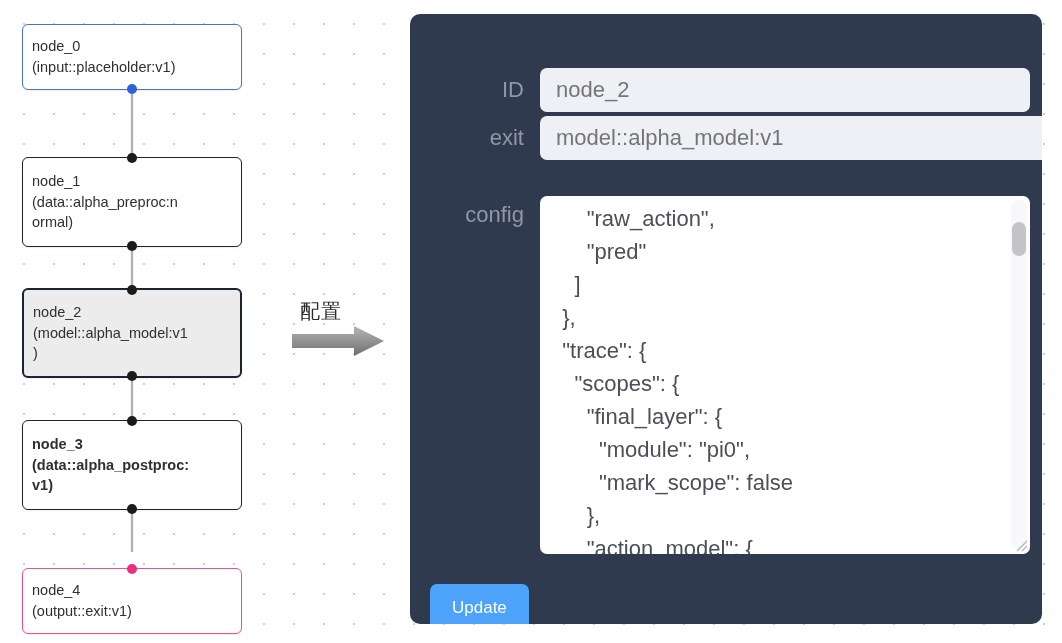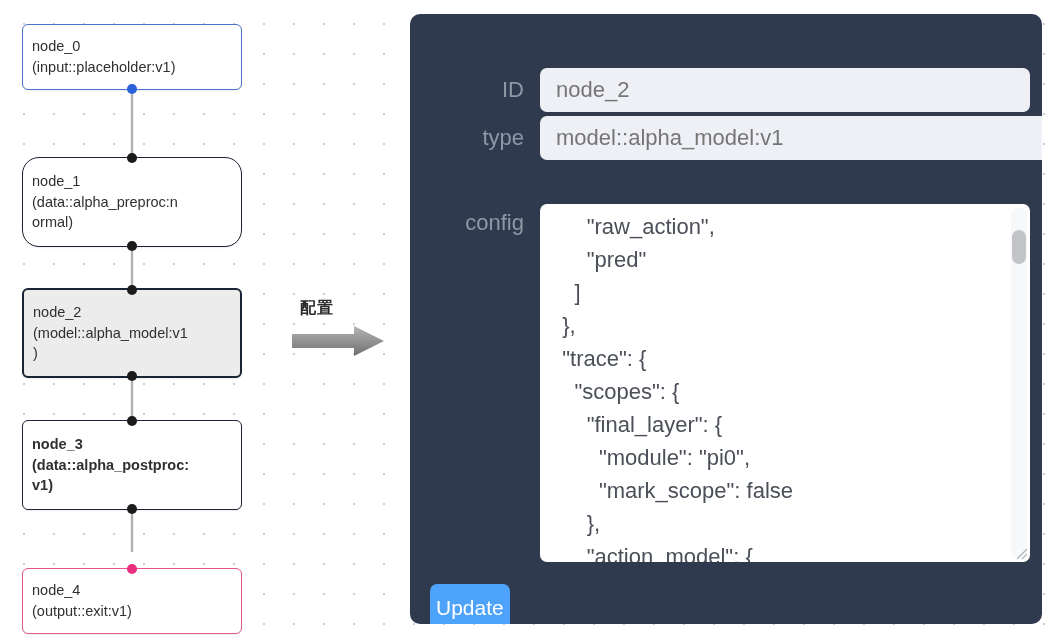--- a/index.html
+++ b/index.html
@@ -94,26 +94,25 @@
     position: absolute;
     left: 292px;
     top: 298px;
     width: 110px;
     height: 62px;
   }
   #arrow-label {
     position: absolute;
     left: 8px;
     top: 0px;
-    font-size: 16px;
+    font-size: 20px;
     color: #2a2a2a;
     letter-spacing: 1px;
     font-family: "DejaVu Sans", sans-serif;
     white-space: nowrap;
-    font-weight: bold;
   }
   #arrow-graphic { position: absolute; left: 0; top: 26px; }
 
   
   #inspector-panel {
     position: absolute;
     left: 410px;
     top: 14px;
     width: 632px;
     height: 610px;
@@ -154,21 +153,21 @@
   }
 
   #row-id { left: 20px; top: 24px; margin-top: 30px; }
   #row-id .field-label { padding-top: 9px; }
   #input-id { width: 490px; }
 
   #row-type { left: 20px; top: 102px; }
   #row-type .field-label { padding-top: 9px; }
   #input-type { width: 564px; }
 
-  #row-config { left: 20px; top: 190px; }
+  #row-config { left: 20px; top: 182px; }
   #row-config .field-label { padding-top: 6px; }
 
   #config-textarea-wrap {
     position: relative;
     width: 490px;
     height: 358px;
   }
   #config-textarea {
     box-sizing: border-box;
     width: 490px;
@@ -214,25 +213,25 @@
     height: 16px;
     opacity: 0.55;
   }
 
   #update-button {
     position: absolute;
     left: 20px;
     top: 570px;
     background: #4da2fa;
     color: #ffffff;
-    font-size: 21px;
+    font-size: 17px;
     font-family: "Liberation Sans", sans-serif;
     border: none;
     border-radius: 7px;
-    padding: 9px 6px;
+    padding: 9px 22px;
     cursor: pointer;
     line-height: 30px;
   }
 
   
   .wm {
     position: absolute;
     color: rgba(140,150,165,0.10);
     font-size: 58px;
     font-family: "DejaVu Sans", sans-serif;
@@ -257,21 +256,21 @@
       <line x1="132" y1="378" x2="132" y2="420" stroke="#b1b1b1" stroke-width="2.4"></line>
       <line x1="132" y1="510" x2="132" y2="552" stroke="#b1b1b1" stroke-width="2.4"></line>
     </svg>
 
     <div class="node input-node" id="node-0" style="left:22px; top:24px; width:220px; height:66px;">
       <span class="nlabel">node_0
 (input::placeholder:v1)</span>
       <span class="handle bottom blue"></span>
     </div>
 
-    <div class="node" id="node-1" style="left:22px; top:157px; width:220px; height:90px;border-radius:17px;">
+    <div class="node" id="node-1" style="left:22px; top:157px; width:220px; height:90px;">
       <span class="nlabel">node_1
 (data::alpha_preproc:n
 ormal)</span>
       <span class="handle top"></span>
       <span class="handle bottom"></span>
     </div>
 
     <div class="node selected" id="node-2" style="left:22px; top:288px; width:220px; height:90px;">
       <span class="nlabel">node_2
 (model::alpha_model:v1
@@ -310,21 +309,21 @@
   </div>
 
   <div id="inspector-panel">
 
     <div class="field-row" id="row-id">
       <div class="field-label">ID</div>
       <input class="text-input" id="input-id" type="text" placeholder="node_2" style="">
     </div>
 
     <div class="field-row" id="row-type">
-      <div class="field-label">type</div>
+      <div class="field-label">exit</div>
       <input class="text-input" id="input-type" type="text" placeholder="model::alpha_model:v1" style="">
     </div>
 
     <div class="field-row" id="row-config">
       <div class="field-label">config</div>
       <div id="config-textarea-wrap">
         <textarea id="config-textarea" style="">      "raw_action",
       "pred"
     ]
   },

